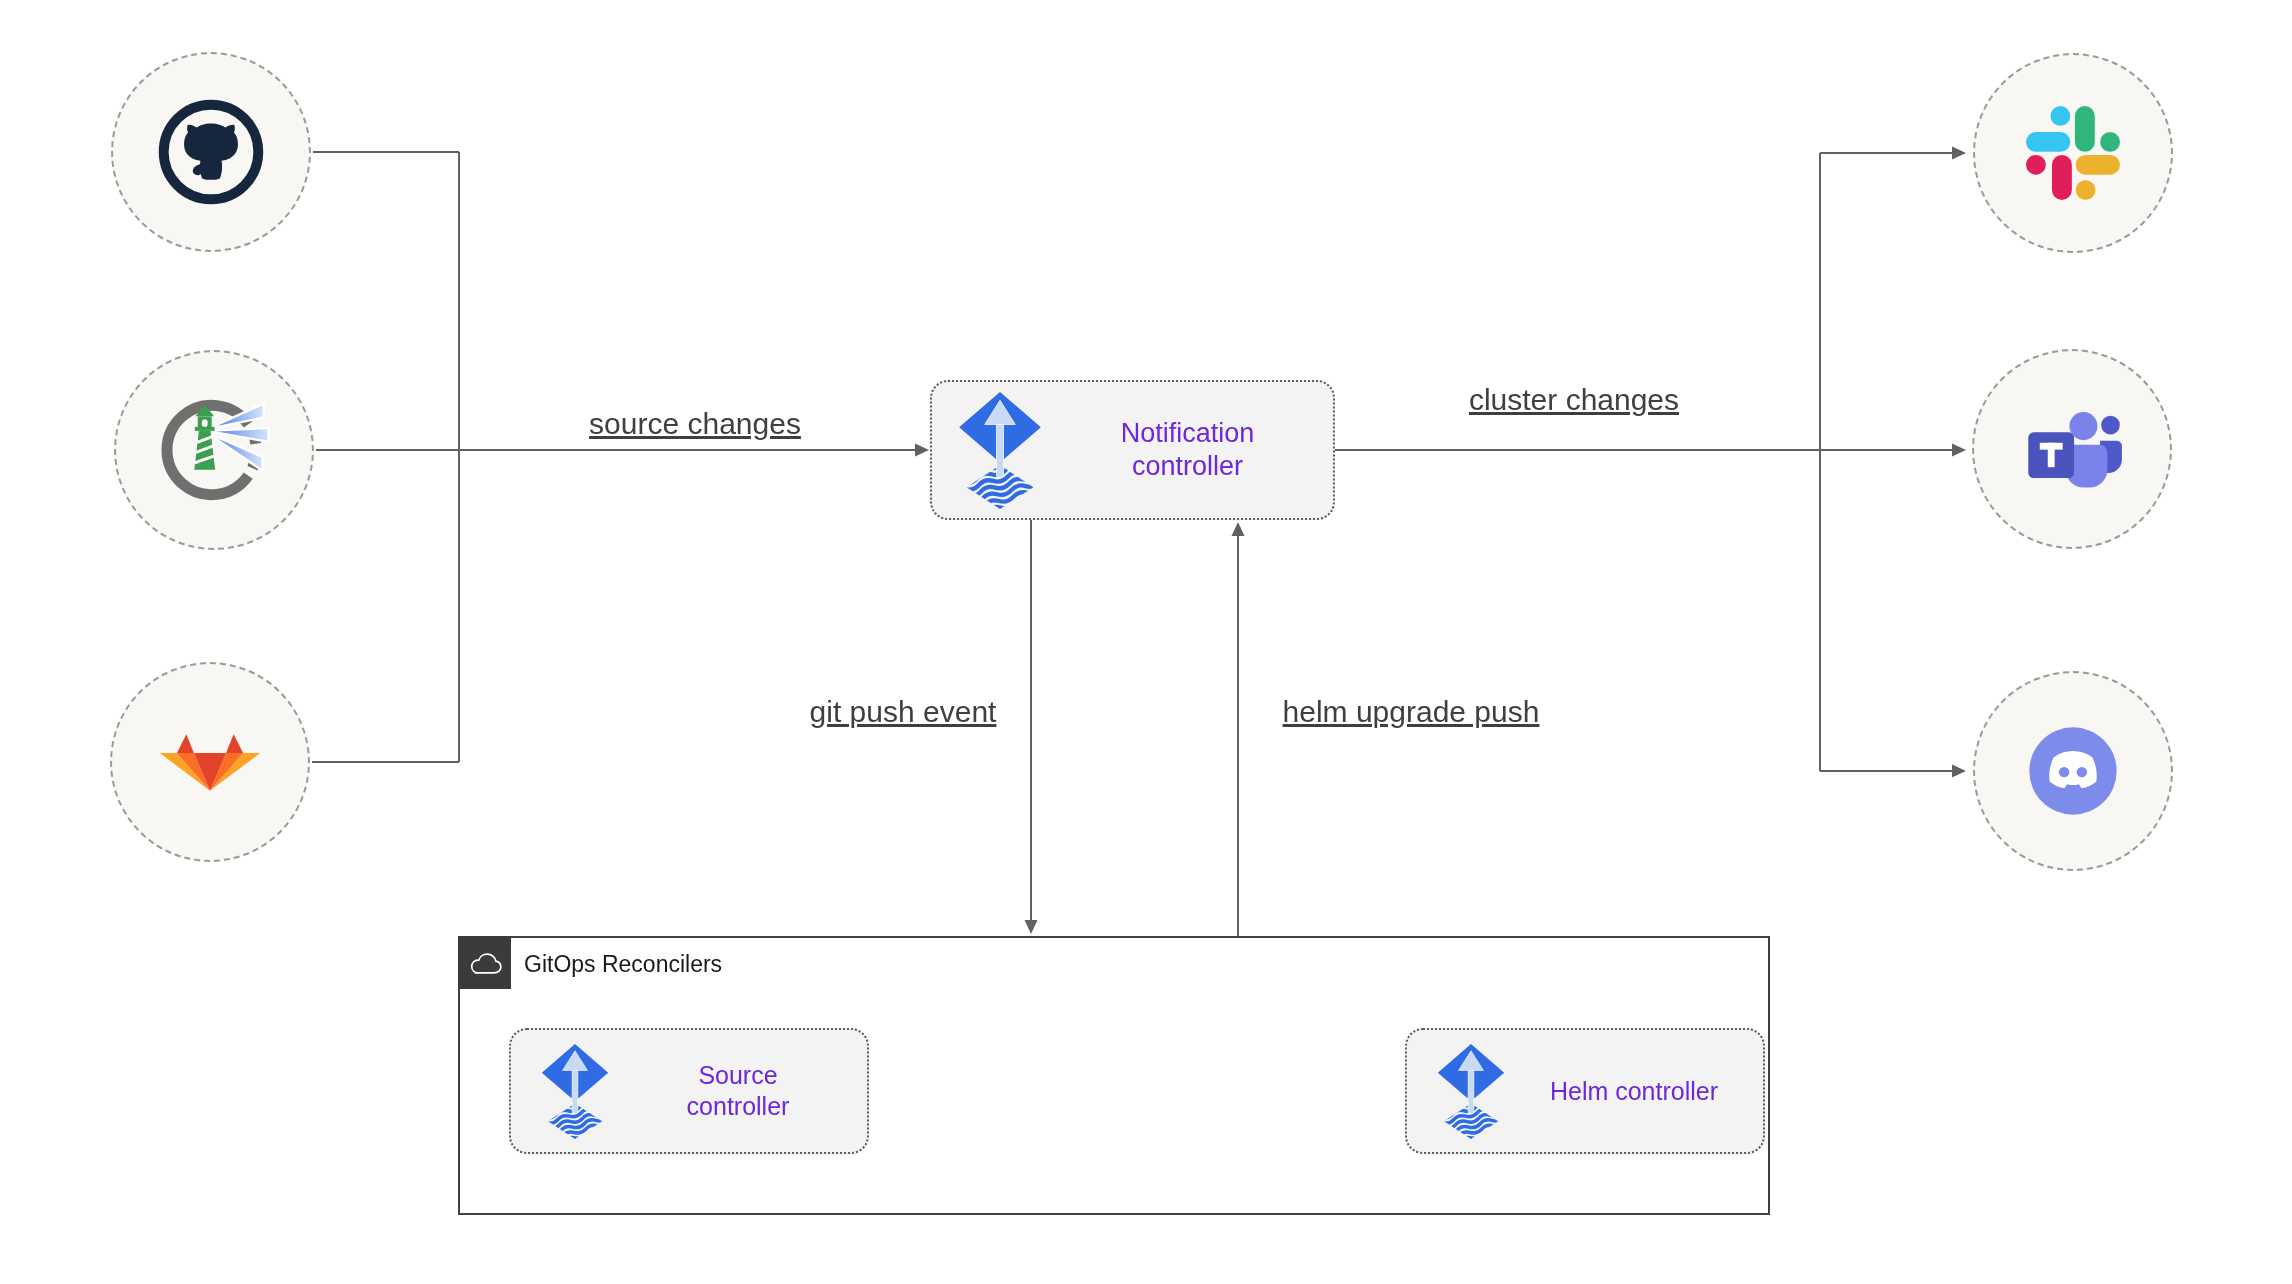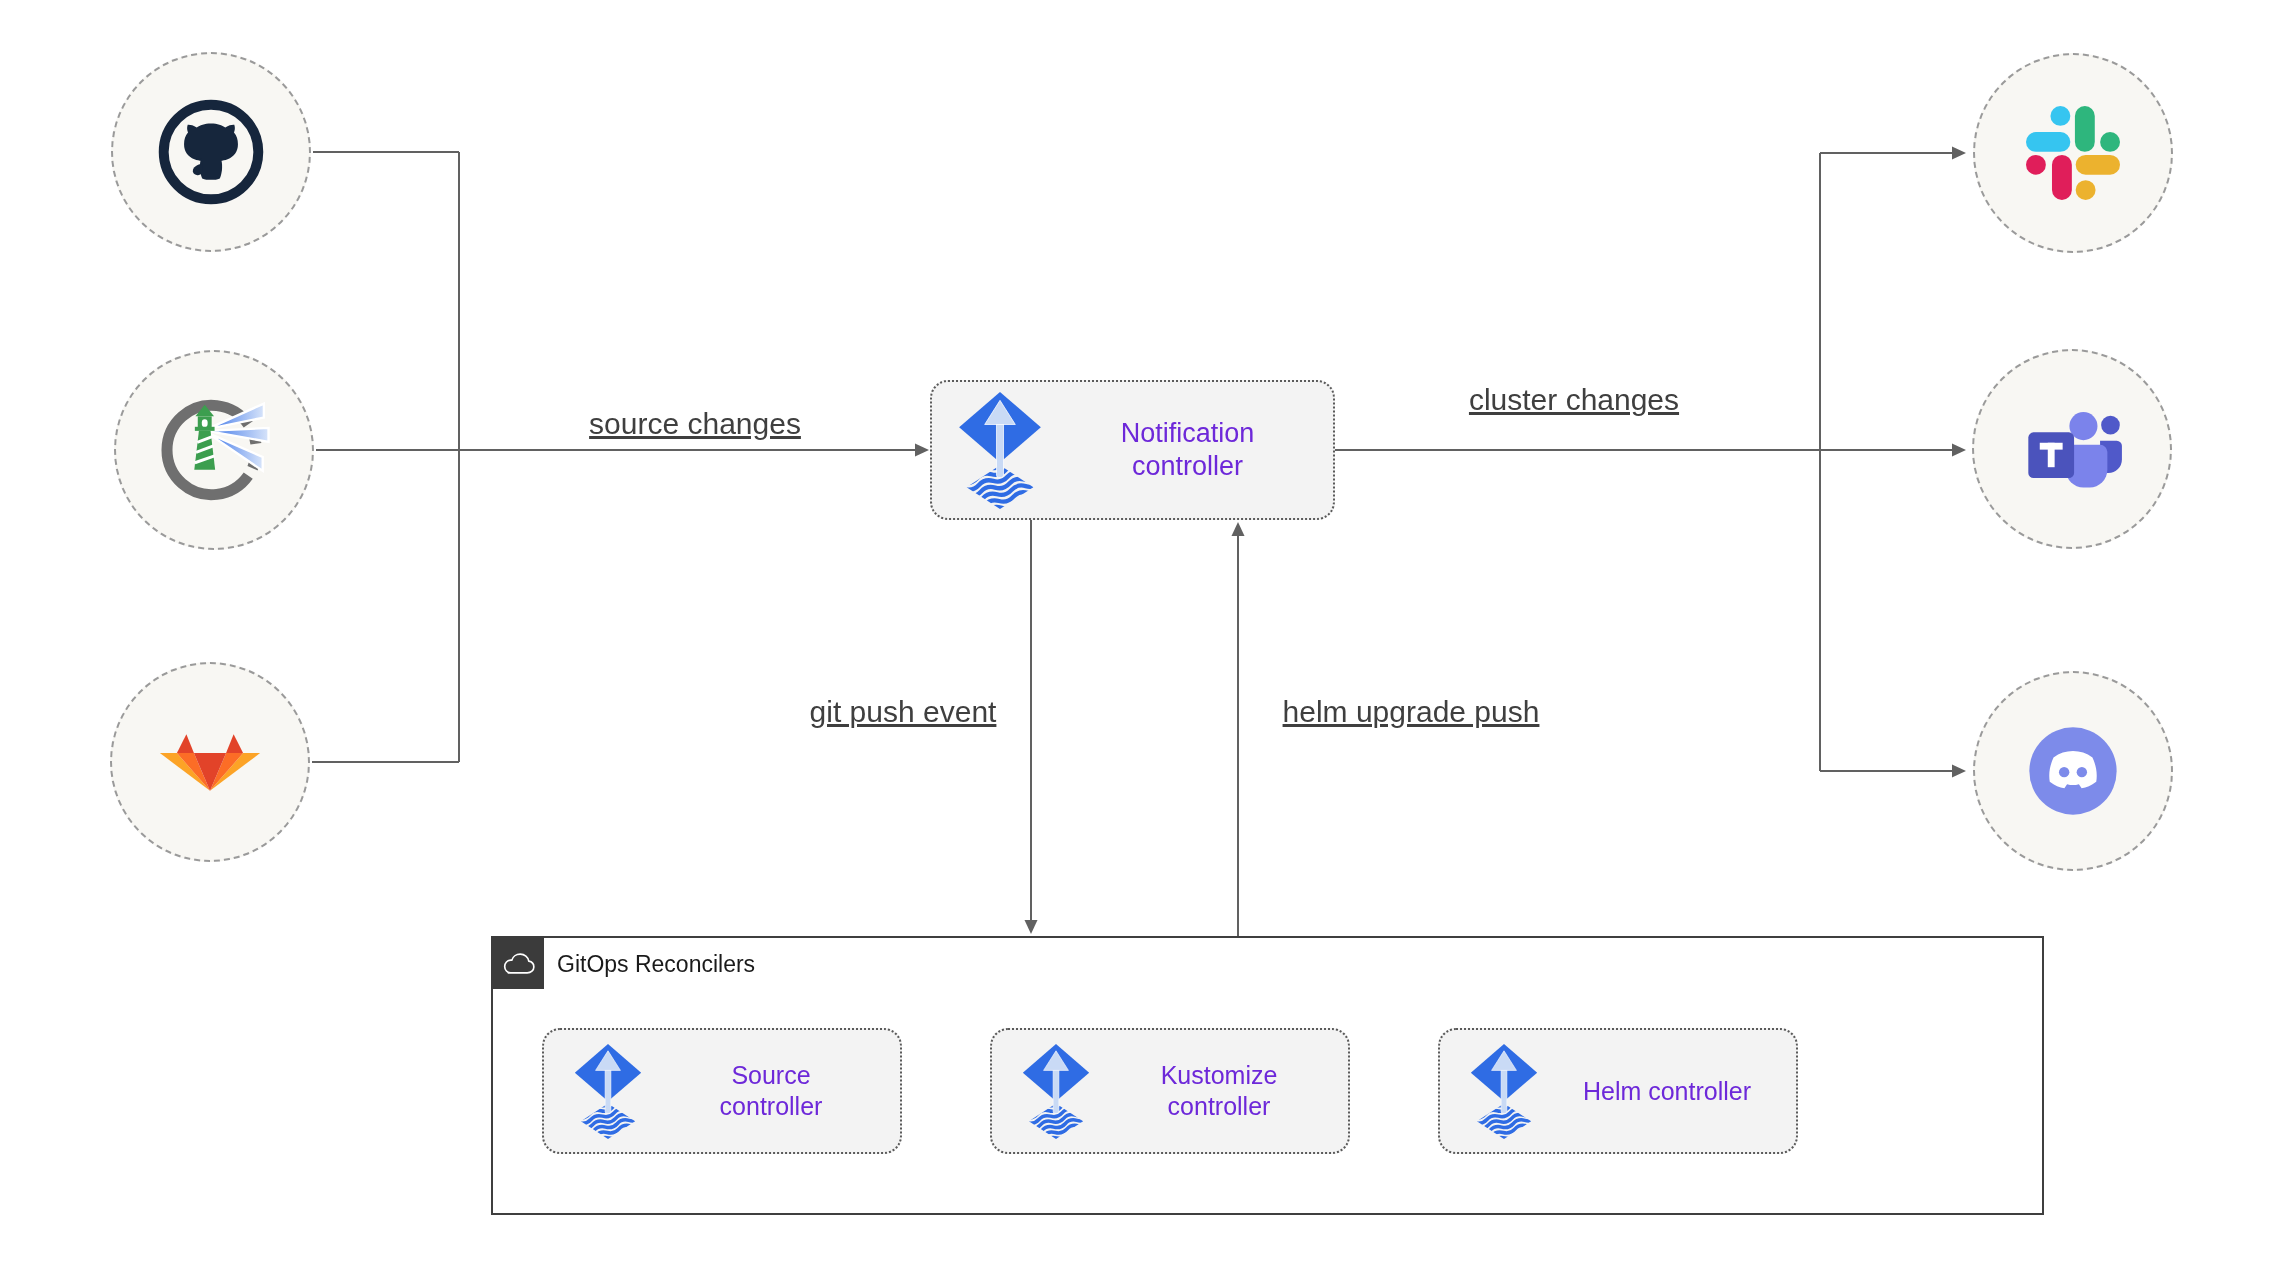--- a/index.html
+++ b/index.html
@@ -17,22 +17,22 @@
             display:flex;align-items:center;box-sizing:border-box;}
   .box-node .label{flex:1;text-align:center;color:#6d28d9;}
   #notification-box{left:930px;top:380px;width:405px;height:140px;padding-left:26px;}
   #notification-box .label{font-size:27px;line-height:33px;max-width:230px;margin:0 auto;}
   .ctrl-box{width:360px;height:126px;padding-left:30px;}
   .ctrl-box .label{font-size:25px;line-height:31px;max-width:170px;margin:0 auto;}
 
   .edge-label{position:absolute;transform:translate(-50%,-50%);font-size:30px;color:#3f3f3f;
               white-space:nowrap;text-decoration:underline;}
 
-  #reconcilers{position:absolute;left:458px;top:936px;width:1553px;height:279px;
-               border:2px solid #3f3f3f;background:#ffffff;box-sizing:border-box;margin-left:33px;}
+  #reconcilers{position:absolute;left:458px;top:936px;width:1312px;height:279px;
+               border:2px solid #3f3f3f;background:#ffffff;box-sizing:border-box;}
   #reconcilers .hdr{position:absolute;left:-2px;top:-2px;width:53px;height:53px;background:#3b3b3b;
                     display:flex;align-items:center;justify-content:center;}
   #reconcilers .hdr-label{position:absolute;left:64px;top:0;height:52px;line-height:52px;
                           font-size:23px;color:#1a1a1a;white-space:nowrap;}
   #source-box{position:absolute;left:49px;top:90px;}
   #kustomize-box{position:absolute;left:497px;top:90px;}
   #helm-box{position:absolute;left:945px;top:90px;}
 
   .flux-icon-lg{width:84px;height:117px;}
   .flux-icon-sm{width:68px;height:95px;}
@@ -228,26 +228,20 @@
         </svg>
     </div>
     <div class="hdr-label">GitOps Reconcilers</div>
 
     <div class="box-node ctrl-box" id="source-box">
       <svg class="flux-icon-sm">
           <use href="#flux-icon"></use>
         </svg>
       <div class="label">Source controller</div>
     </div>
-    <div class="box-node ctrl-box" id="kustomize-box">
-      <svg class="flux-icon-sm">
-          <use href="#flux-icon"></use>
-        </svg>
-      <div class="label">Kustomize controller</div>
-    </div>
     <div class="box-node ctrl-box" id="helm-box">
       <svg class="flux-icon-sm">
           <use href="#flux-icon"></use>
         </svg>
       <div class="label">Helm controller</div>
     </div>
   </div>
 
 </div>
 

